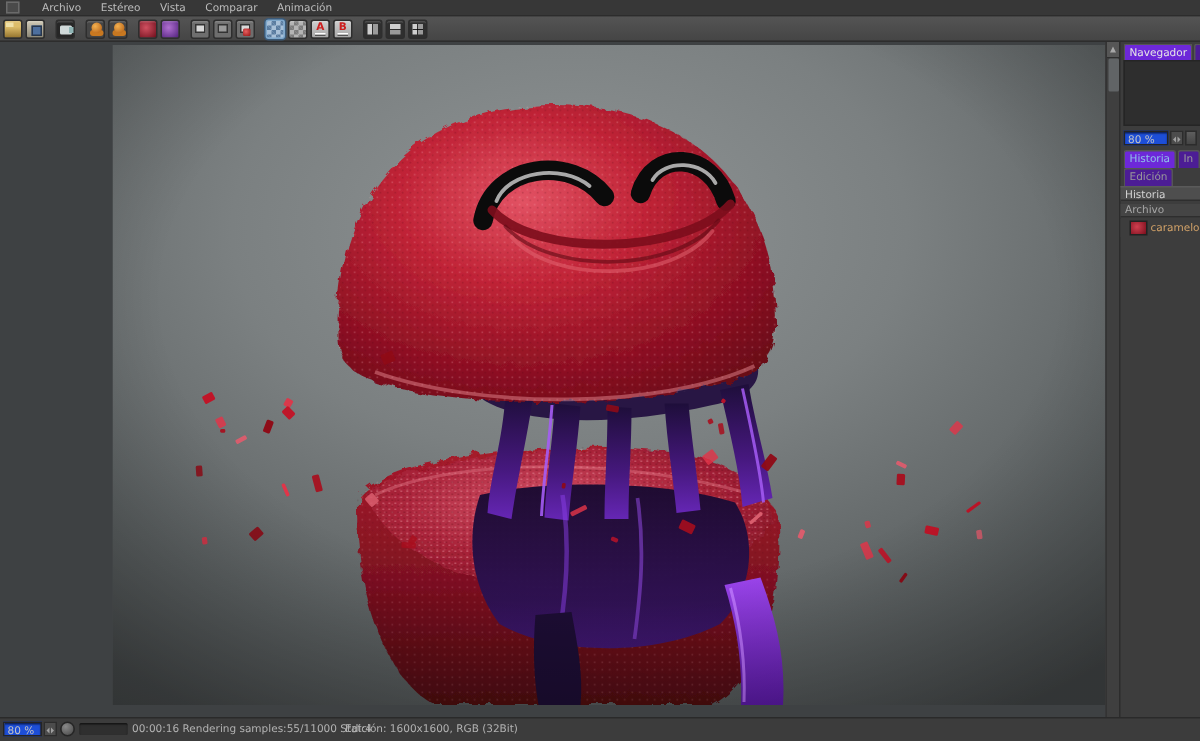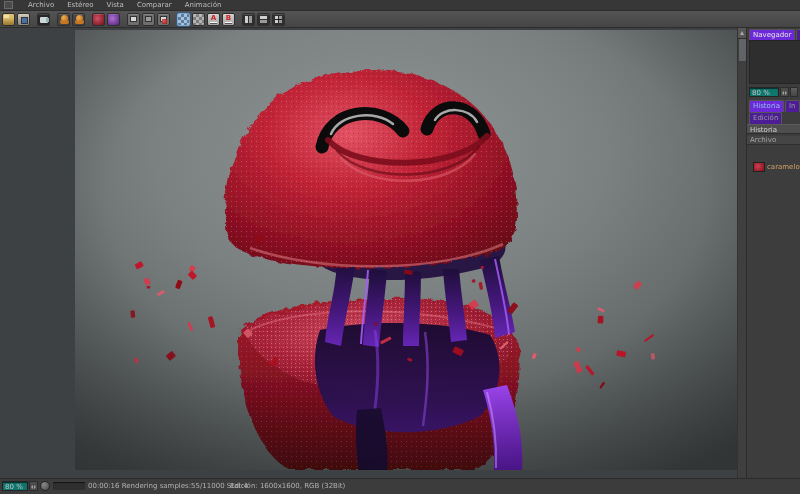--- a/index.html
+++ b/index.html
@@ -66,21 +66,21 @@
   .vscroll .handle{position:absolute;left:1px;top:11px;width:7px;height:22px;background:#616466;border-radius:1px;}
   
   .panel{position:absolute;left:746px;top:0;width:54px;height:450px;background:#3d3d3d;border-left:1px solid #2c2c2c;box-sizing:border-box;}
   .ptabs{position:absolute;left:2px;top:1px;height:11px;display:flex;gap:1px;width:60px;}
   .ptab{font-size:7px;line-height:11px;padding:0 3px;background:#4c1d95;color:#9a9a9a;border:1px solid #555;
         border-bottom:none;border-radius:2px 2px 0 0;white-space:nowrap;}
   .ptab.active{background:#6d28d9;color:#e6e6e6;}
   .ptab.blue{color:#8fc1e8;}
   .pnav{position:absolute;left:2px;top:12px;width:52px;height:44px;background:#2e2e2e;border:1px solid #252525;box-sizing:border-box;}
   .pzoomrow{position:absolute;left:2px;top:58px;width:52px;height:12px;display:flex;align-items:center;gap:1px;}
-  .pfield{background:#0f766e;border:1px solid #242424;box-shadow:inset 0 1px 1px rgba(0,0,0,.6);
+  .pfield{background:#1d4ed8;border:1px solid #242424;box-shadow:inset 0 1px 1px rgba(0,0,0,.6);
           color:#c4c4c4;font-size:7px;line-height:10px;height:10px;padding:0 2px;box-sizing:border-box;}
   .stepper{width:9px;height:10px;background:#4c4c4c;border:1px solid #2c2c2c;box-sizing:border-box;position:relative;}
   .stepper::before,.stepper::after{content:"";position:absolute;top:3px;width:0;height:0;
       border-top:2px solid transparent;border-bottom:2px solid transparent;}
   .stepper::before{left:1px;border-right:2px solid #a0a0a0;}
   .stepper::after{right:1px;border-left:2px solid #a0a0a0;}
   .sqbtn{width:8px;height:10px;background:linear-gradient(#5e5e5e,#454545);border:1px solid #2c2c2c;box-sizing:border-box;}
   .mtabs{position:absolute;left:2px;width:60px;display:flex;gap:1px;}
   .phead{position:absolute;left:0;width:54px;height:10px;background:#4e4e4e;border-top:1px solid #5a5a5a;
          border-bottom:1px solid #2e2e2e;color:#d2d2d2;font-size:7px;line-height:10px;padding-left:3px;box-sizing:border-box;}
@@ -319,21 +319,21 @@
       </div>
       <div class="mtabs" style="top:72px;">
         <span class="ptab active blue">Historia</span>
         <span class="ptab">In</span>
       </div>
       <div class="mtabs" style="top:84px;">
         <span class="ptab">Edición</span>
       </div>
       <div class="phead" style="top:96px;">Historia</div>
       <div class="pcol" style="top:108px;">Archivo</div>
-      <div class="hitem" style="top:118px;margin-top:15px;">
+      <div class="hitem" style="top:118px;">
         <span class="thumb"></span>
         <span class="nm">caramelo</span>
       </div>
     </div>
   </div>
 
   <div class="statusbar">
     <span class="pfield zfield">80 %</span>
     <span class="stepper"></span>
     <span class="circlebtn"></span>

